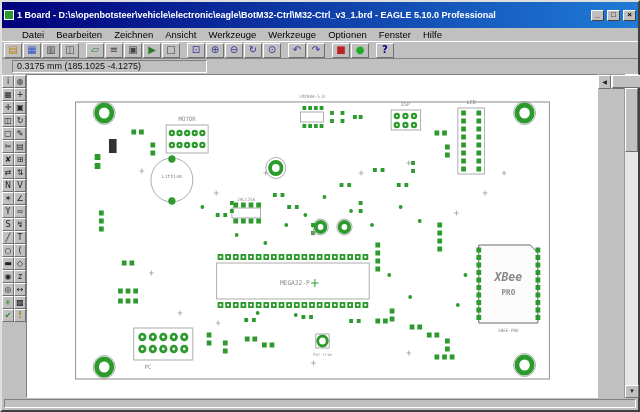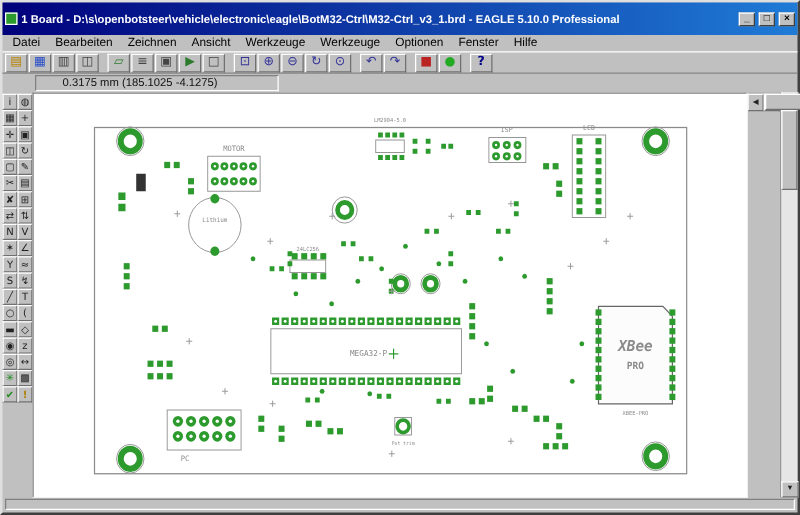--- a/index.html
+++ b/index.html
@@ -3,35 +3,35 @@
 <meta charset="utf-8">
 <style>
 *{box-sizing:border-box;margin:0;padding:0}
 html,body{width:640px;height:412px;overflow:hidden}
 body{font-family:"Liberation Sans",sans-serif;background:#777}
 .window{width:640px;height:412px;background:#c0c0c0;border:2px solid;border-color:#dfdfdf #404040 #404040 #dfdfdf;display:flex;flex-direction:column}
 .titlebar{height:26px;display:flex;align-items:center;background:linear-gradient(90deg,#00007b,#1f7bd6);padding:0 2px;gap:3px;flex:0 0 auto}
 .appicon{width:10px;height:10px;background:#2d9a2d;border:1px solid #fff;flex:0 0 auto}
 .title{color:#fff;font-size:9px;font-weight:bold;white-space:nowrap;overflow:hidden;flex:1}
 .wbtn{width:13px;height:11px;background:#c0c0c0;border:1px solid;border-color:#fff #404040 #404040 #fff;font-size:8px;line-height:8px;text-align:center;font-weight:bold;font-family:"Liberation Sans",sans-serif;padding:0}
-.menubar{height:13px;display:flex;align-items:flex-start;font-size:9.5px;padding-left:2px;flex:0 0 auto}
+.menubar{height:13px;display:flex;align-items:flex-start;font-size:9.5px;padding-left:14px;flex:0 0 auto}
 .mitem{padding:1px 6px;cursor:default}
 .toolbar{height:18px;display:flex;align-items:center;padding:1px 2px;gap:1px;border-top:1px solid #fff;border-bottom:1px solid #858585;flex:0 0 auto}
 .tbtn{width:18px;height:15px;display:flex;align-items:center;justify-content:center;font-size:10px;line-height:10px;background:#c0c0c0;border:1px solid;border-color:#fff #707070 #707070 #fff;padding:0;font-family:"DejaVu Sans",sans-serif;color:#444}
 .tsep{width:5px;height:15px}
 .toolbar .tbtn:nth-of-type(1){color:#b8860b}
 .toolbar .tbtn:nth-of-type(2){color:#2a4fca}
 .toolbar .tbtn:nth-of-type(5){color:#2d7a2d}
 .toolbar .tbtn:nth-of-type(8){color:#2d7a2d}
 .toolbar .tbtn:nth-of-type(10),.toolbar .tbtn:nth-of-type(11),.toolbar .tbtn:nth-of-type(12),.toolbar .tbtn:nth-of-type(13),.toolbar .tbtn:nth-of-type(14),.toolbar .tbtn:nth-of-type(15),.toolbar .tbtn:nth-of-type(16){color:#333399}
 .toolbar .tbtn:nth-of-type(17){color:#bb2222}
 .toolbar .tbtn:nth-of-type(18){color:#22aa22}
 .toolbar .tbtn:nth-of-type(19){color:#000088;font-weight:bold}
 .coordbar{height:15px;display:flex;align-items:center;padding:1px 2px;flex:0 0 auto}
-.coordfield{height:13px;min-width:195px;background:#c0c0c0;border:1px solid;border-color:#808080 #fff #fff #808080;font-size:9px;padding:0 21px;line-height:11px;margin-left:24px;color:#111}
+.coordfield{height:13px;min-width:195px;background:#c0c0c0;border:1px solid;border-color:#808080 #fff #fff #808080;font-size:9px;padding:0 4px;line-height:11px;margin-left:8px;color:#111}
 .main{flex:1;display:flex;min-height:0}
 .palette{width:24px;display:grid;grid-template-columns:12px 12px;align-content:start;padding-top:1px;flex:0 0 auto}
 .ptool{width:12px;height:13px;display:flex;align-items:center;justify-content:center;font-size:8px;line-height:8px;background:#c0c0c0;border:1px solid;border-color:#fff #707070 #707070 #fff;padding:0;color:#222;font-family:"DejaVu Sans",sans-serif}
 .palette .ptool:nth-of-type(35){color:#1e8a1e}
 .palette .ptool:nth-of-type(37){color:#1e8a1e}
 .palette .ptool:nth-of-type(38){color:#b08000;font-weight:bold}
 .canvascol{flex:1;display:flex;flex-direction:row;min-width:0}
 .canvas{flex:1;background:#fff;border:1px solid;border-color:#808080 #fff #fff #808080;position:relative;min-height:0}
 .canvas svg{width:100%;height:100%;display:block}
 .vscroll{width:14px;display:flex;flex-direction:column;background:#e6e6e6;border-left:1px solid #999;flex:0 0 auto}

